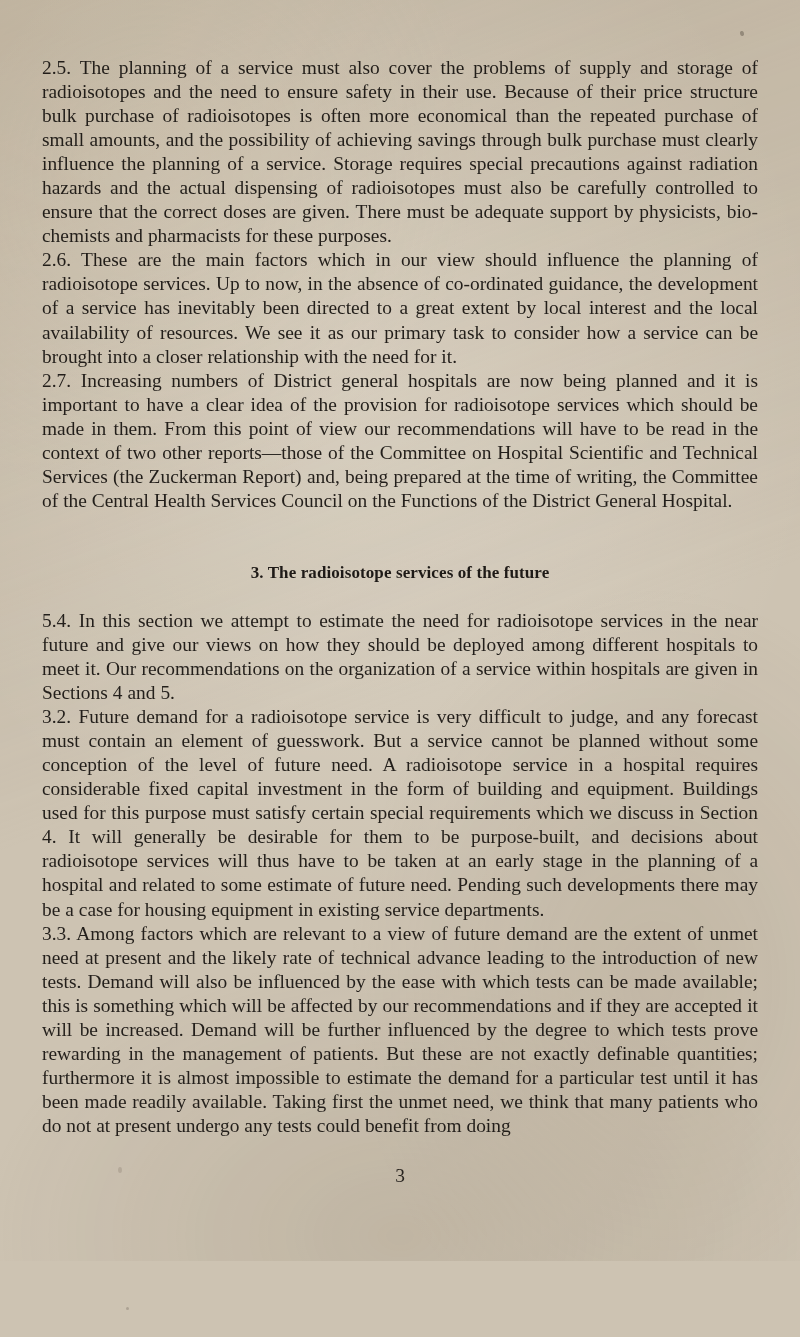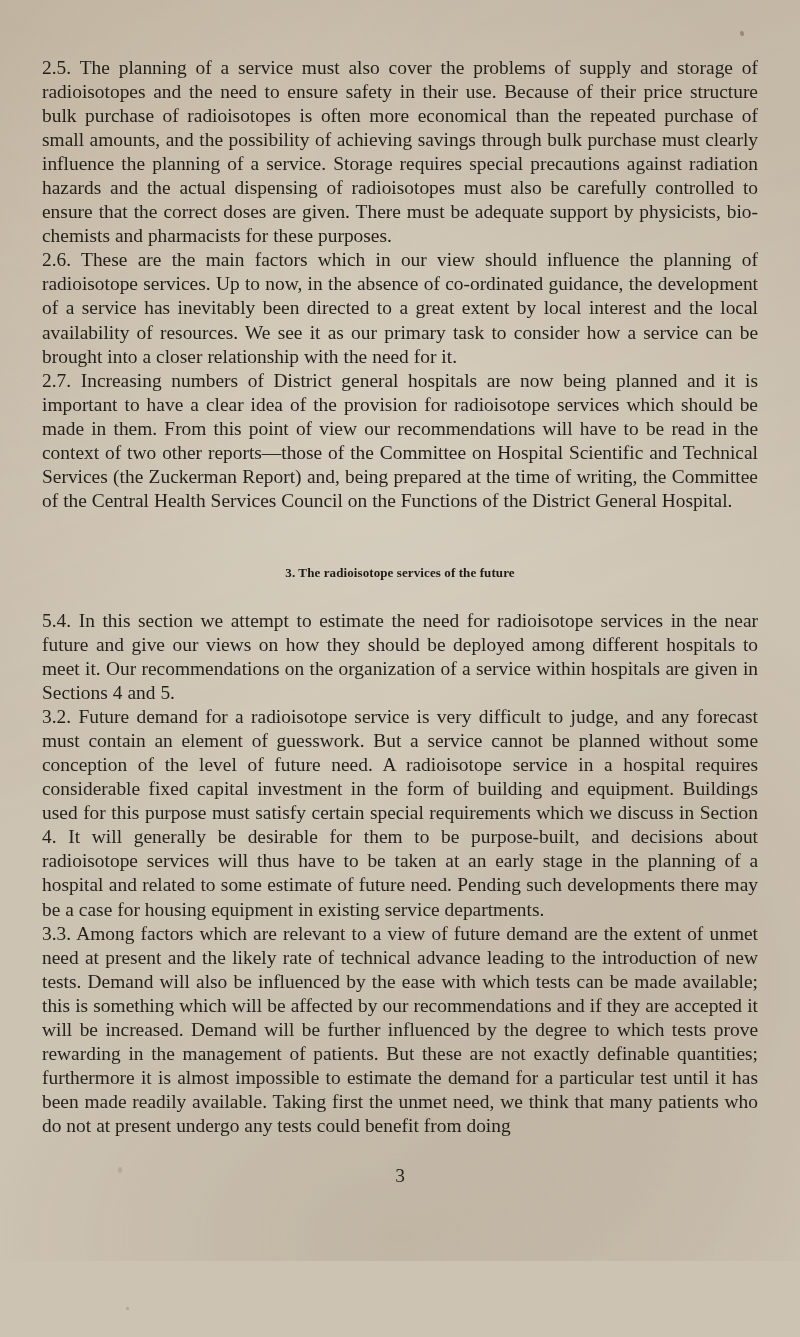--- a/index.html
+++ b/index.html
@@ -95,21 +95,21 @@
     margin: 0;
     text-rendering: optimizeLegibility;
   }
 
   .para {
     margin: 0;
     text-indent: 0;
   }
 
   .section-heading {
-    font-size: 13px;
+    font-size: 17px;
     line-height: 24.05px;
     font-weight: bold;
     text-align: center;
     margin: 0;
     color: #1e1a17;
     letter-spacing: 0.1px;
   }
 
   .heading-space-before {
     height: 48px;

